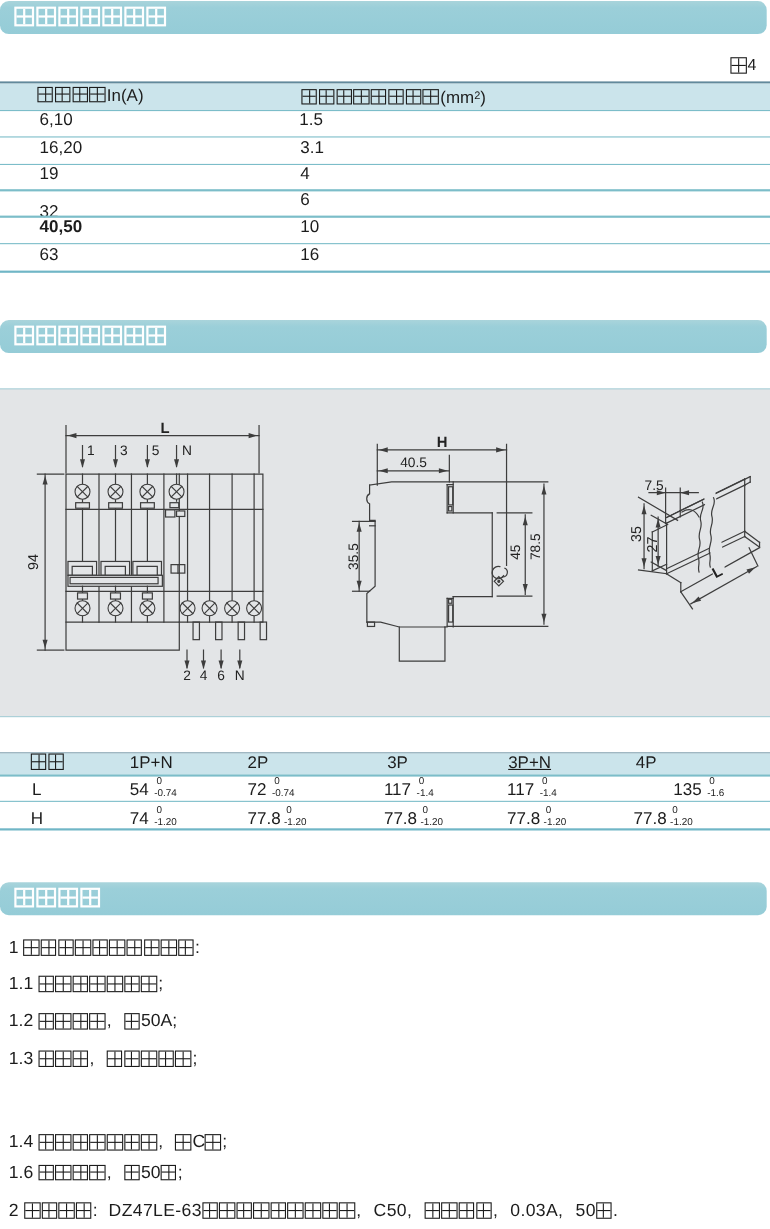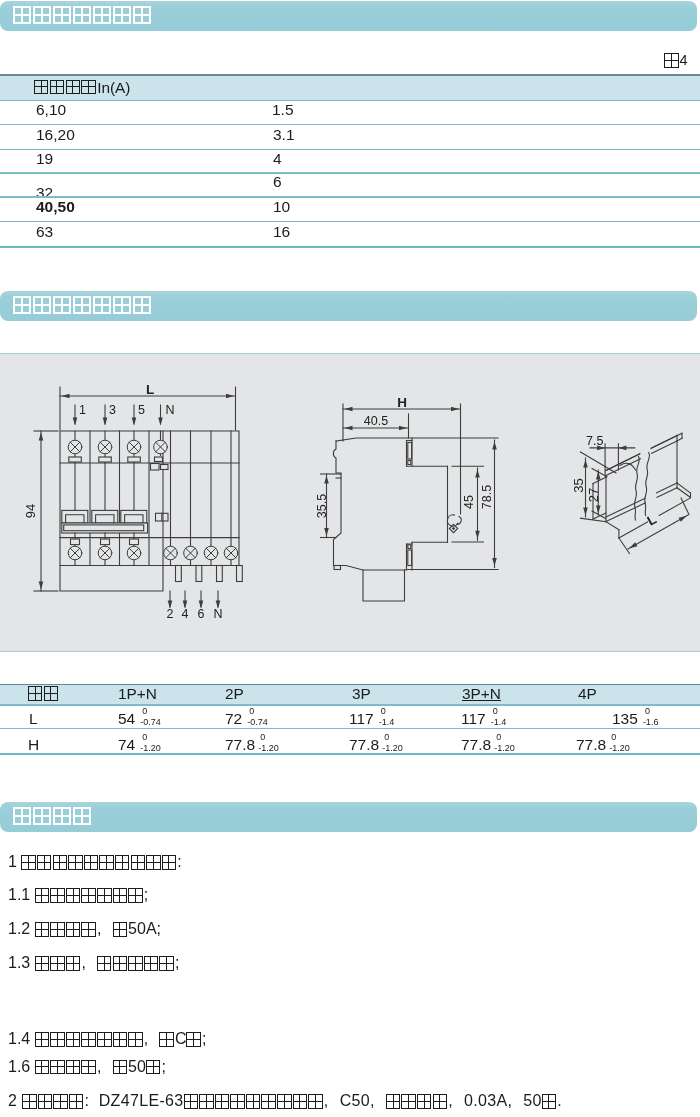--- a/index.html
+++ b/index.html
@@ -36,20 +36,21 @@
 <body>
 <div id="page">
 
 <div class="bar" style="top:1px;"><span class="g s18"></span><span class="g s18"></span><span class="g s18"></span><span class="g s18"></span><span class="g s18"></span><span class="g s18"></span><span class="g s18"></span></div>
 
 <div class="abs" style="left:664px; top:52px; font-size:14.5px;"><span class="g s14"></span>4</div>
 
 <div class="darkline" style="top:73.5px; height:2px;"></div>
 <div class="hdrbg" style="top:75.5px; height:24.3px;"></div>
 <div class="cell" style="left:34px; top:75.5px; line-height:24.3px;"><span class="g s15"></span><span class="g s15"></span><span class="g s15"></span><span class="g s15"></span>In(A)</div>
+<div class="cell" style="left:274px; top:75.5px; line-height:24.3px;"><span class="g s15"></span><span class="g s15"></span><span class="g s15"></span><span class="g s15"></span><span class="g s15"></span><span class="g s15"></span><span class="g s15"></span><span class="g s15"></span>(mm<sup class="mm">2</sup>)</div>
 <div class="tealline" style="top:99.8px; height:1.6px;"></div>
 
 <div class="cell num" style="left:36px; top:98.9px; line-height:22.3px;">6,10</div>
 <div class="cell num" style="left:272px; top:98.9px; line-height:22.3px;">1.5</div>
 <div class="tealline" style="top:123.7px; height:1.4px;"></div>
 
 <div class="cell num" style="left:36px; top:122.6px; line-height:23.5px;">16,20</div>
 <div class="cell num" style="left:273px; top:122.6px; line-height:23.5px;">3.1</div>
 <div class="tealline" style="top:148.6px; height:1.4px;"></div>
 

